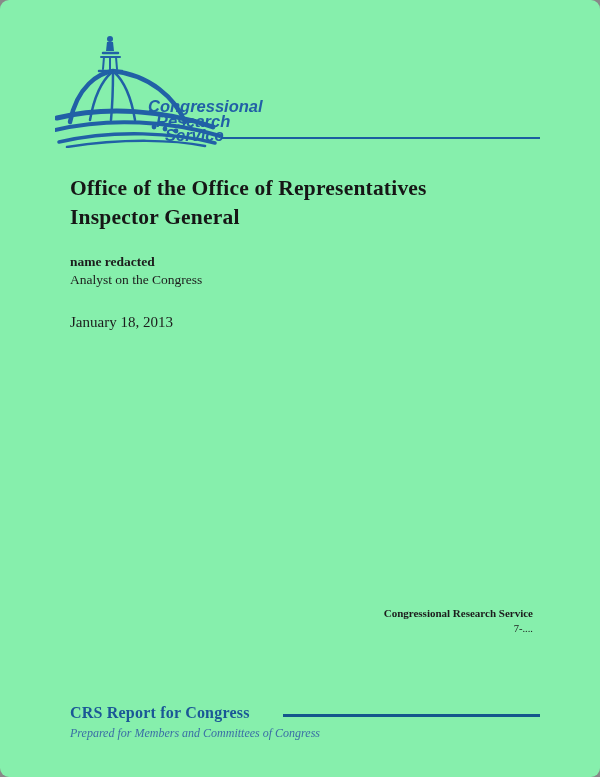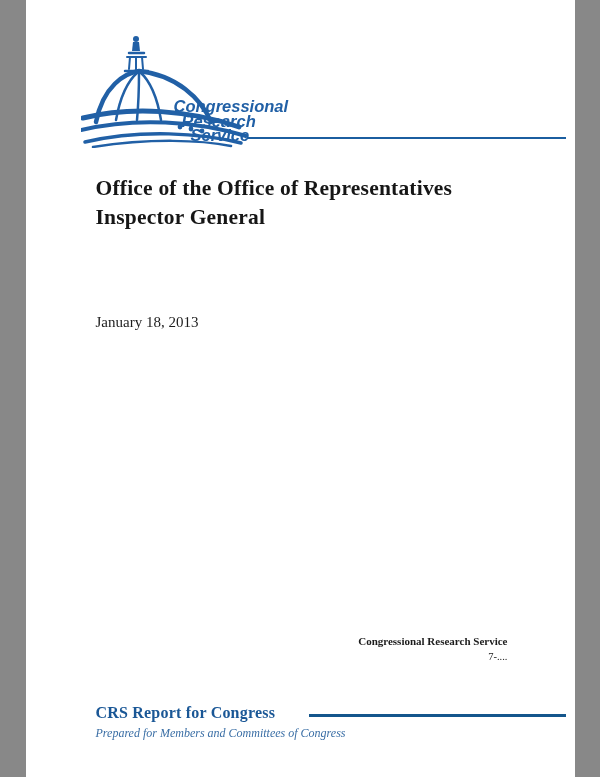--- a/index.html
+++ b/index.html
@@ -1,24 +1,25 @@
 <!DOCTYPE html>
 <html><head>
 <meta charset="utf-8">
 <style>
   * { margin: 0; padding: 0; box-sizing: border-box; }
   html, body { background: #888; }
   .page {
     position: relative;
-    width: 549px;
+    width: 600px;
     height: 777px;
     margin: 0 auto;
-    background: #ffffff;
+    background: #86efac;
     font-family: "Liberation Serif", serif;
     overflow: hidden;
+    border-radius: 9px;
   }
 
   
   .logo-art {
     position: absolute;
     left: 55px;
     top: 30px;
     width: 200px;
     height: 118px;
   }
@@ -74,21 +75,21 @@
     top: 306px;
     font-size: 15px;
     color: #1c1c1c;
     margin-top: 8px;
   }
 
   
   .pub-block {
     position: absolute;
     right: 67px;
-    top: 634px;
+    top: 606px;
     text-align: right;
     color: #1c1c1c;
     margin-left: 25px;
   }
   .pub-org {
     font-weight: bold;
     font-size: 11px;
     line-height: 15px;
   }
   .pub-line {
@@ -170,20 +171,24 @@
     <div class="l3">Service</div>
   </div>
 
   <div class="header-rule"></div>
 
   <div class="doc-title">
     <div>Office of the Office of Representatives</div>
     <div>Inspector General</div>
   </div>
 
+  <div class="author-block">
+    <div class="author-name">name redacted</div>
+    <div class="author-role">Analyst on the Congress</div>
+  </div>
 
   <div class="doc-date">January 18, 2013</div>
 
   <div class="pub-block">
     <div class="pub-org">Congressional Research Service</div>
     <div class="pub-line">7-....</div>
   </div>
 
   <div class="banner-title">CRS Report for Congress</div>
   <div class="banner-rule"></div>

